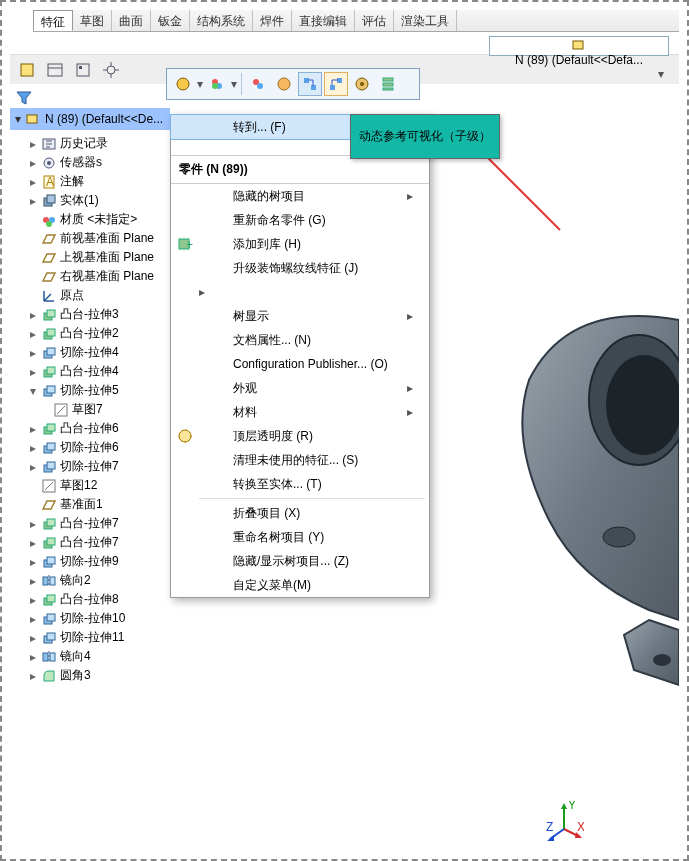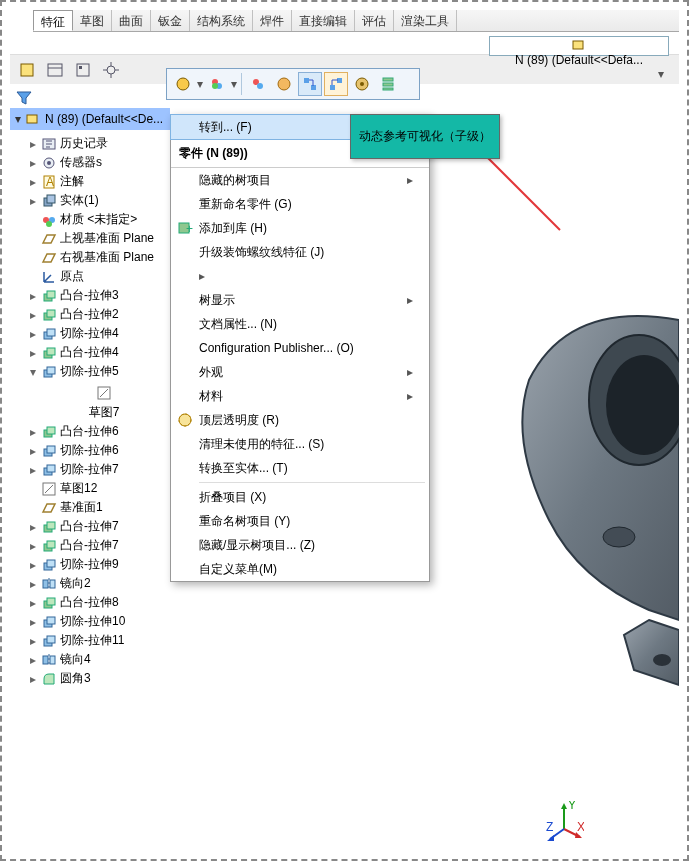--- a/index.html
+++ b/index.html
@@ -32,30 +32,30 @@
   .funnel { position:absolute; left:6px; top:80px; width:18px; height:18px; }
 
   
   .treewrap { position:absolute; left:0; top:98px; width:160px; bottom:0; overflow:hidden; }
   .treehead { background:#9dc3ff; padding:3px 5px; display:flex; align-items:center; gap:4px; }
   .tree { padding:4px 2px 4px 6px; }
   .node { display:flex; align-items:center; gap:3px; padding:1px 0; white-space:nowrap; }
   .tw { width:10px; color:#666; display:inline-block; text-align:center; }
   .icn { width:16px; height:16px; display:flex; align-items:center; justify-content:center; flex:0 0 16px;}
   .ind1 { margin-left:12px; }
-  .ind2 { margin-left:24px;flex-direction:column; }
+  .ind2 { margin-left:24px; }
 
   
   .ctxmenu { position:absolute; left:160px; top:104px; width:260px; background:#fff; border:1px solid #999; box-shadow:3px 3px 8px rgba(0,0,0,.3); z-index:40; }
   .ctxrow { display:flex; align-items:center; height:24px; padding-right:10px; }
   .ctxicon { width:28px; display:flex; justify-content:center; }
-  .ctxtext { flex:1; }
+  .ctxtext { flex:1;margin-left:34px; }
   .ctxarr { width:12px; color:#555; }
   .ctxrow.highlighted { background:#d0e6fb; outline:1px solid #7fb3e2; }
-  .ctxtitle { font-weight:bold; padding:5px 8px; border-top:1px solid #ccc; border-bottom:1px solid #ccc; background:#fff; }
+  .ctxtitle { font-weight:bold; padding:5px 8px; border-top:1px solid #ccc; border-bottom:1px solid #ccc; background:#fff;margin-top:16px; }
   .ctxsep { height:1px; background:#ddd; margin:2px 4px 2px 28px; }
 
   
   .arrow { position:absolute; left:440px; top:110px; z-index:55; }
 
   
   .partview { position:absolute; right:0; top:280px; width:260px; height:420px; z-index:5; }
 
   
   .axis { position:absolute; right:95px; bottom:10px; width:40px; height:40px; z-index:5;}
@@ -249,20 +249,29 @@
           <div class="node ind1">
             <span class="tw"></span>
             <span class="icn">
               <svg class="sv-ico" viewBox="0 0 16 16">
                 <circle cx="5" cy="8" r="3" fill="#e55"></circle>
                 <circle cx="11" cy="8" r="3" fill="#5ae"></circle>
                 <circle cx="8" cy="12" r="3" fill="#5c5"></circle>
               </svg>
             </span>
             <span>材质 &lt;未指定&gt;</span>
+          </div>
+          <div class="node ind1">
+            <span class="tw"></span>
+            <span class="icn">
+              <svg class="sv-ico" viewBox="0 0 16 16">
+                <path d="M2 12 L6 4 L14 4 L10 12 Z" fill="none" stroke="#a08030" stroke-width="1.5"></path>
+              </svg>
+            </span>
+            <span>前视基准面 Plane</span>
           </div>
           <div class="node ind1">
             <span class="tw"></span>
             <span class="icn">
               <svg class="sv-ico" viewBox="0 0 16 16">
                 <path d="M2 12 L6 4 L14 4 L10 12 Z" fill="none" stroke="#a08030" stroke-width="1.5"></path>
               </svg>
             </span>
             <span>上视基准面 Plane</span>
           </div>

